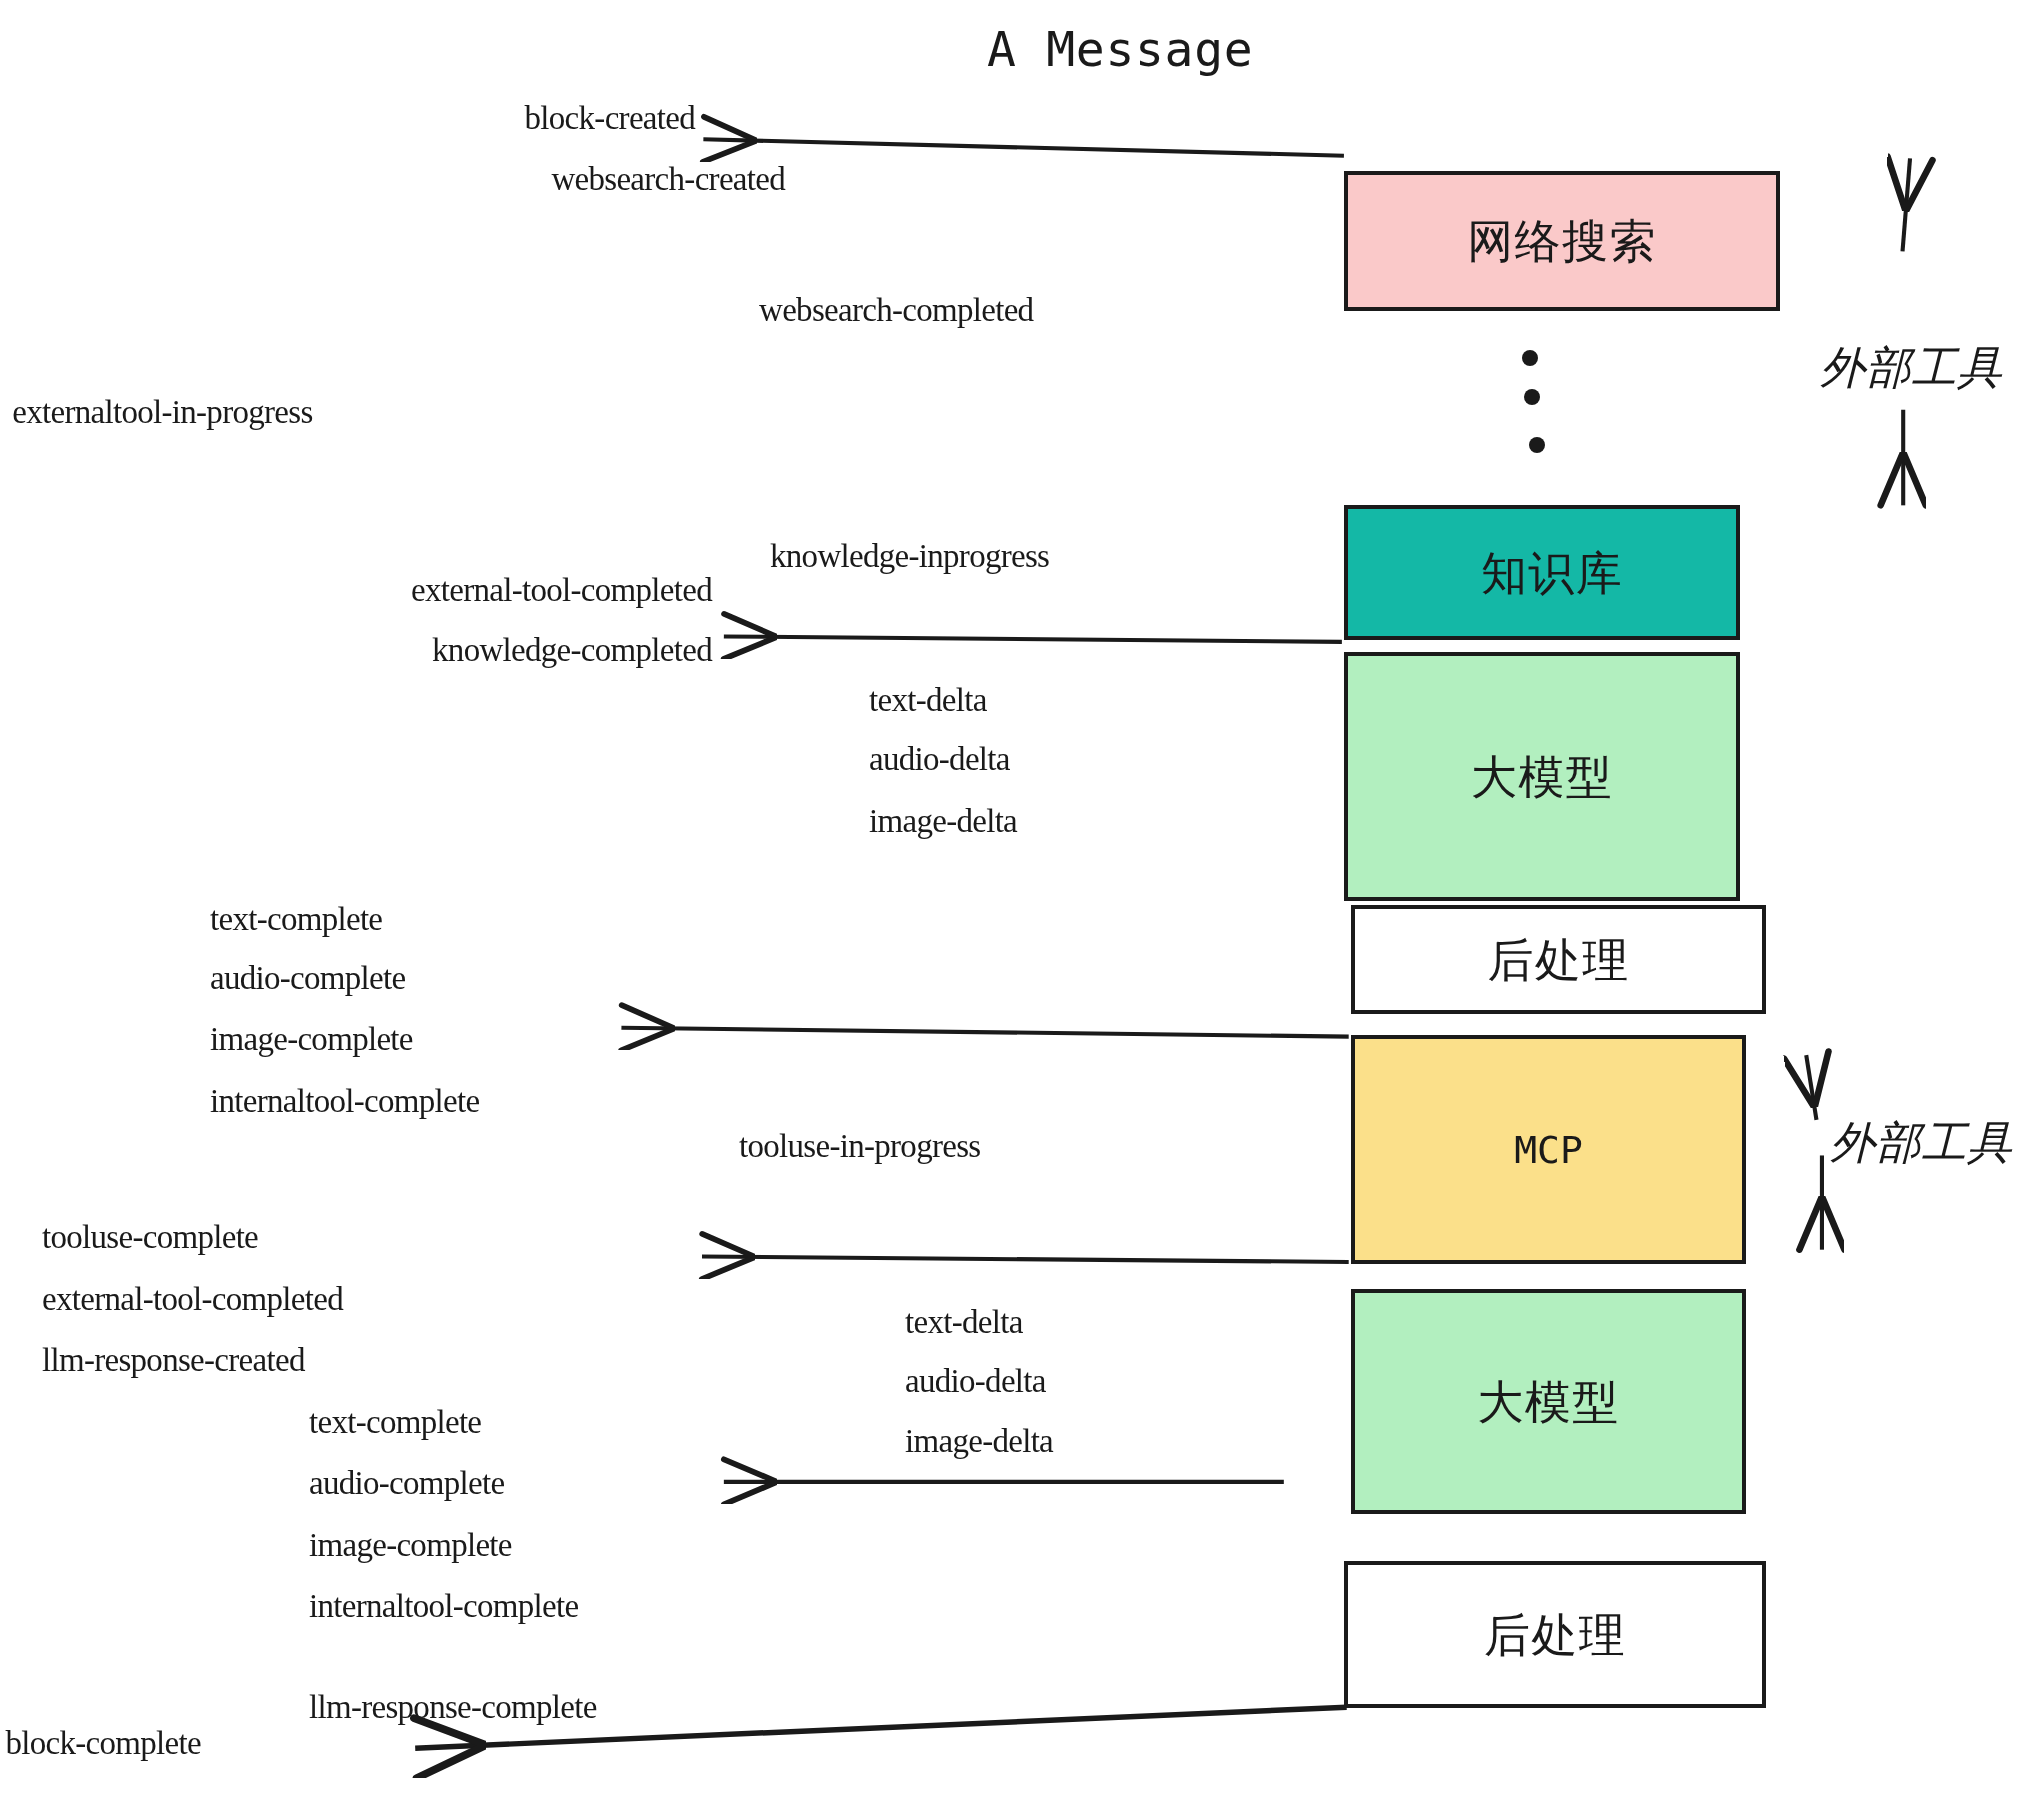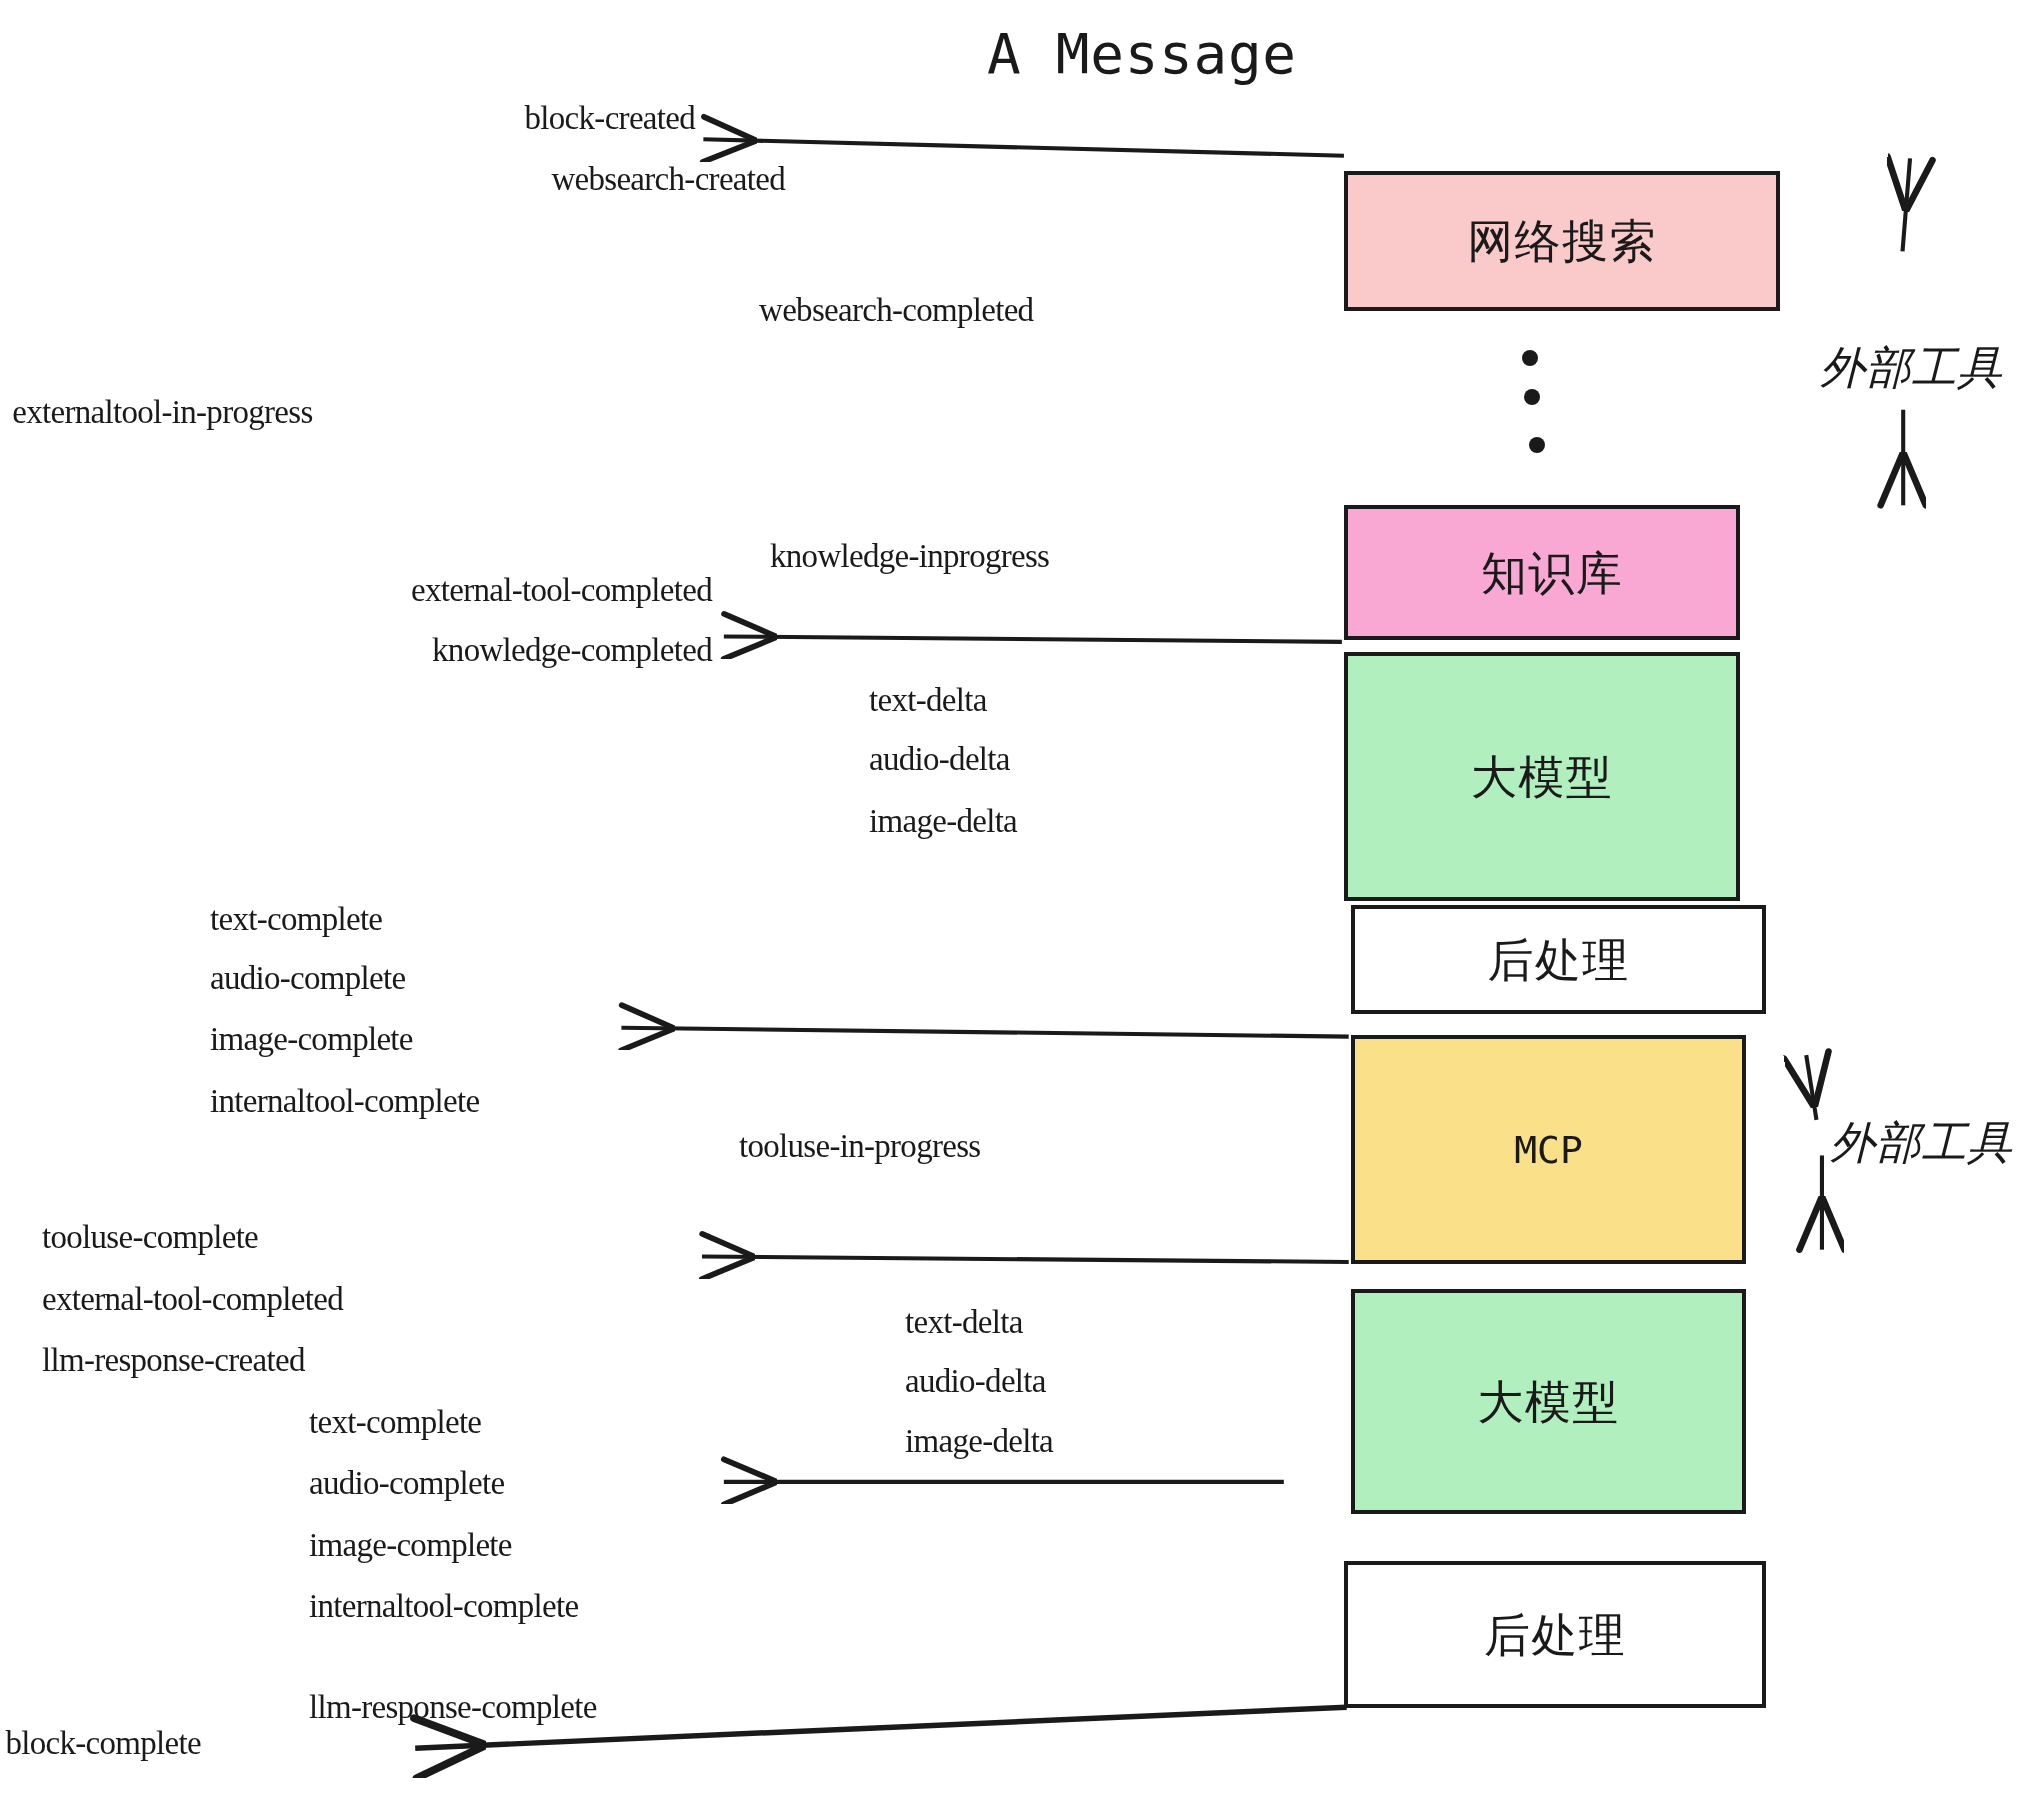--- a/index.html
+++ b/index.html
@@ -16,21 +16,21 @@
     color:#1a1a1a;
     white-space:pre;
     letter-spacing:-0.7px;
   }
   .evt.r{transform:translateX(-100%);}   
 
   
   .title{
     position:absolute;
     font-family:"DejaVu Sans Mono","Liberation Mono",monospace;
-    font-size:56px;
+    font-size:48px;
     color:#1a1a1a;
     white-space:pre;
     letter-spacing:0.7px;
   }
 
   
   .box{
     position:absolute;
     border:4.8px solid #1a1a1a;
     box-sizing:border-box;
@@ -75,21 +75,21 @@
 <body>
 
 <div id="stage">
 
   <div class="title" style="left:987px;top:20.5px;">A Message</div>
 
   <div class="box" style="left:1344px;top:171px;width:436px;height:140px;background:#fac9c9;">
     <span class="blabel">网络搜索</span>
   </div>
 
-  <div class="box" style="left:1344px;top:505px;width:396px;height:135px;background:#f9a8d4;padding-left:20px;">
+  <div class="box" style="left:1344px;top:505px;width:396px;height:135px;background:#14b8a6;padding-left:20px;">
     <span class="blabel">知识库</span>
   </div>
 
   <div class="box" style="left:1344px;top:652px;width:396px;height:249px;background:#b2efbf;">
     <span class="blabel">大模型</span>
   </div>
 
   <div class="box" style="left:1351px;top:905px;width:415px;height:109px;background:#ffffff;border-width:4.1px;">
     <span class="blabel">后处理</span>
   </div>

